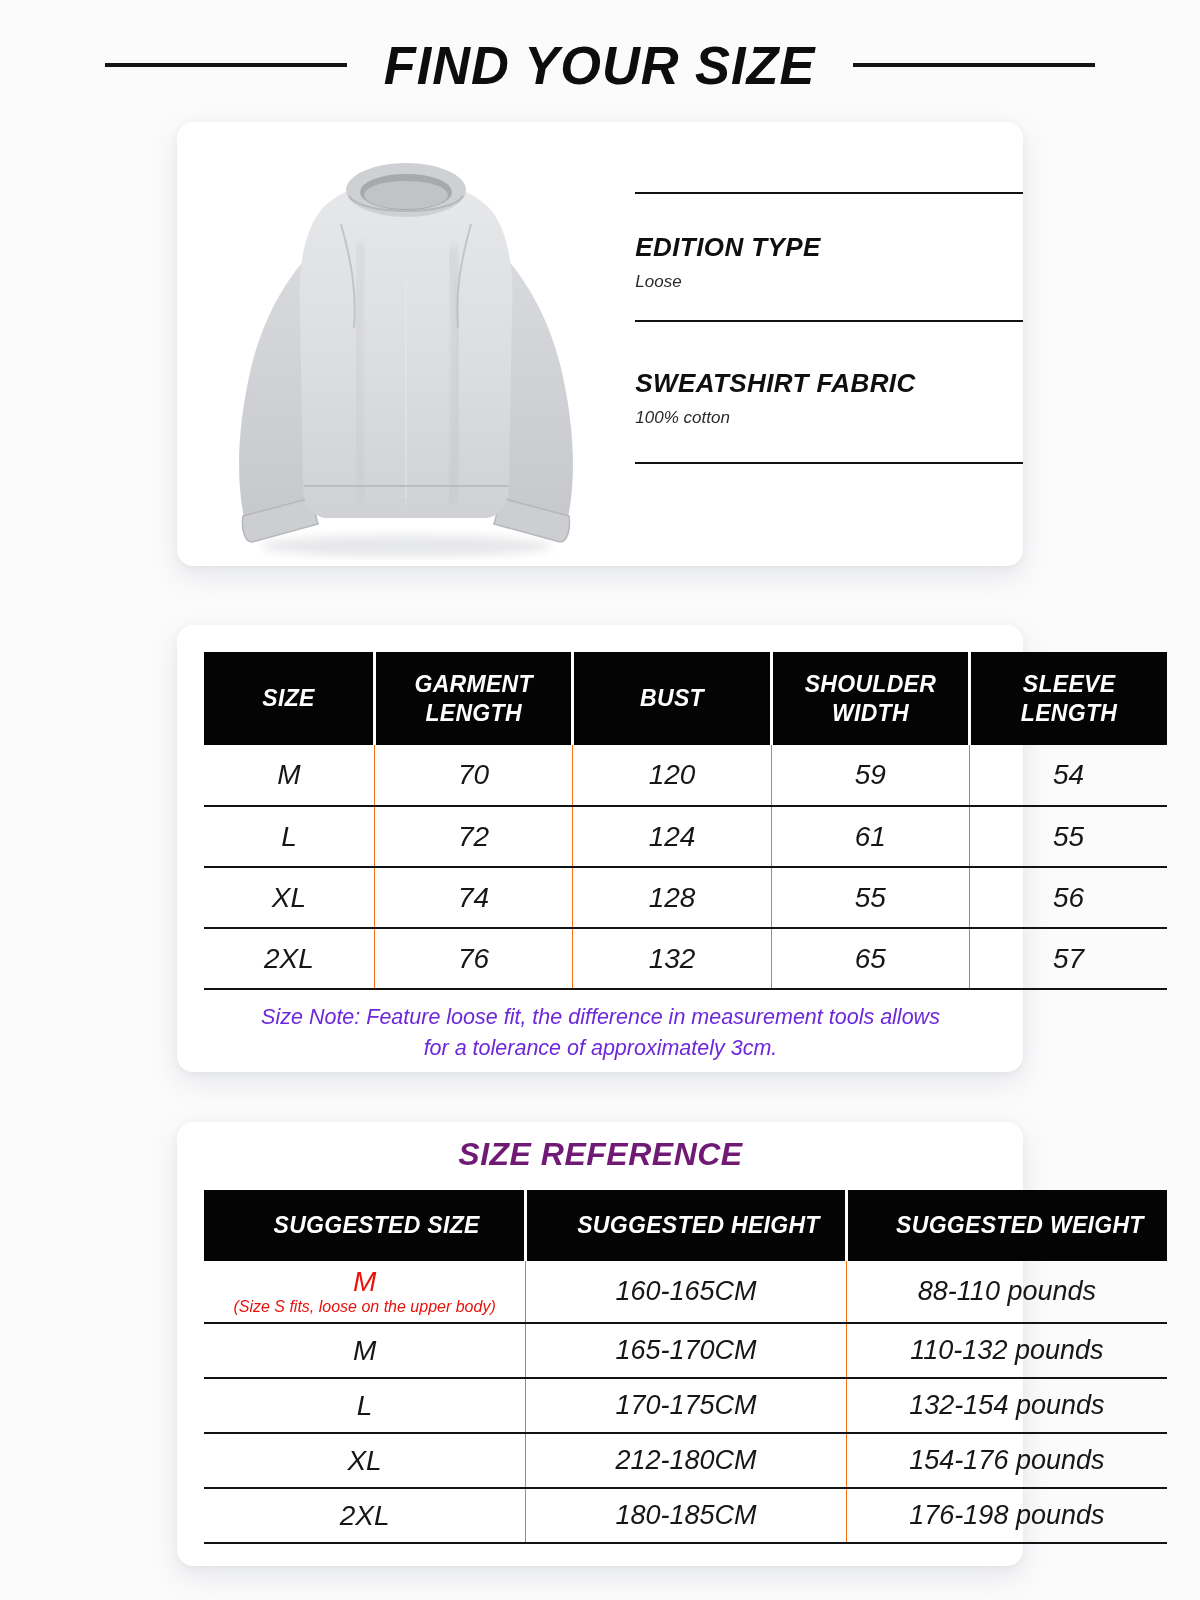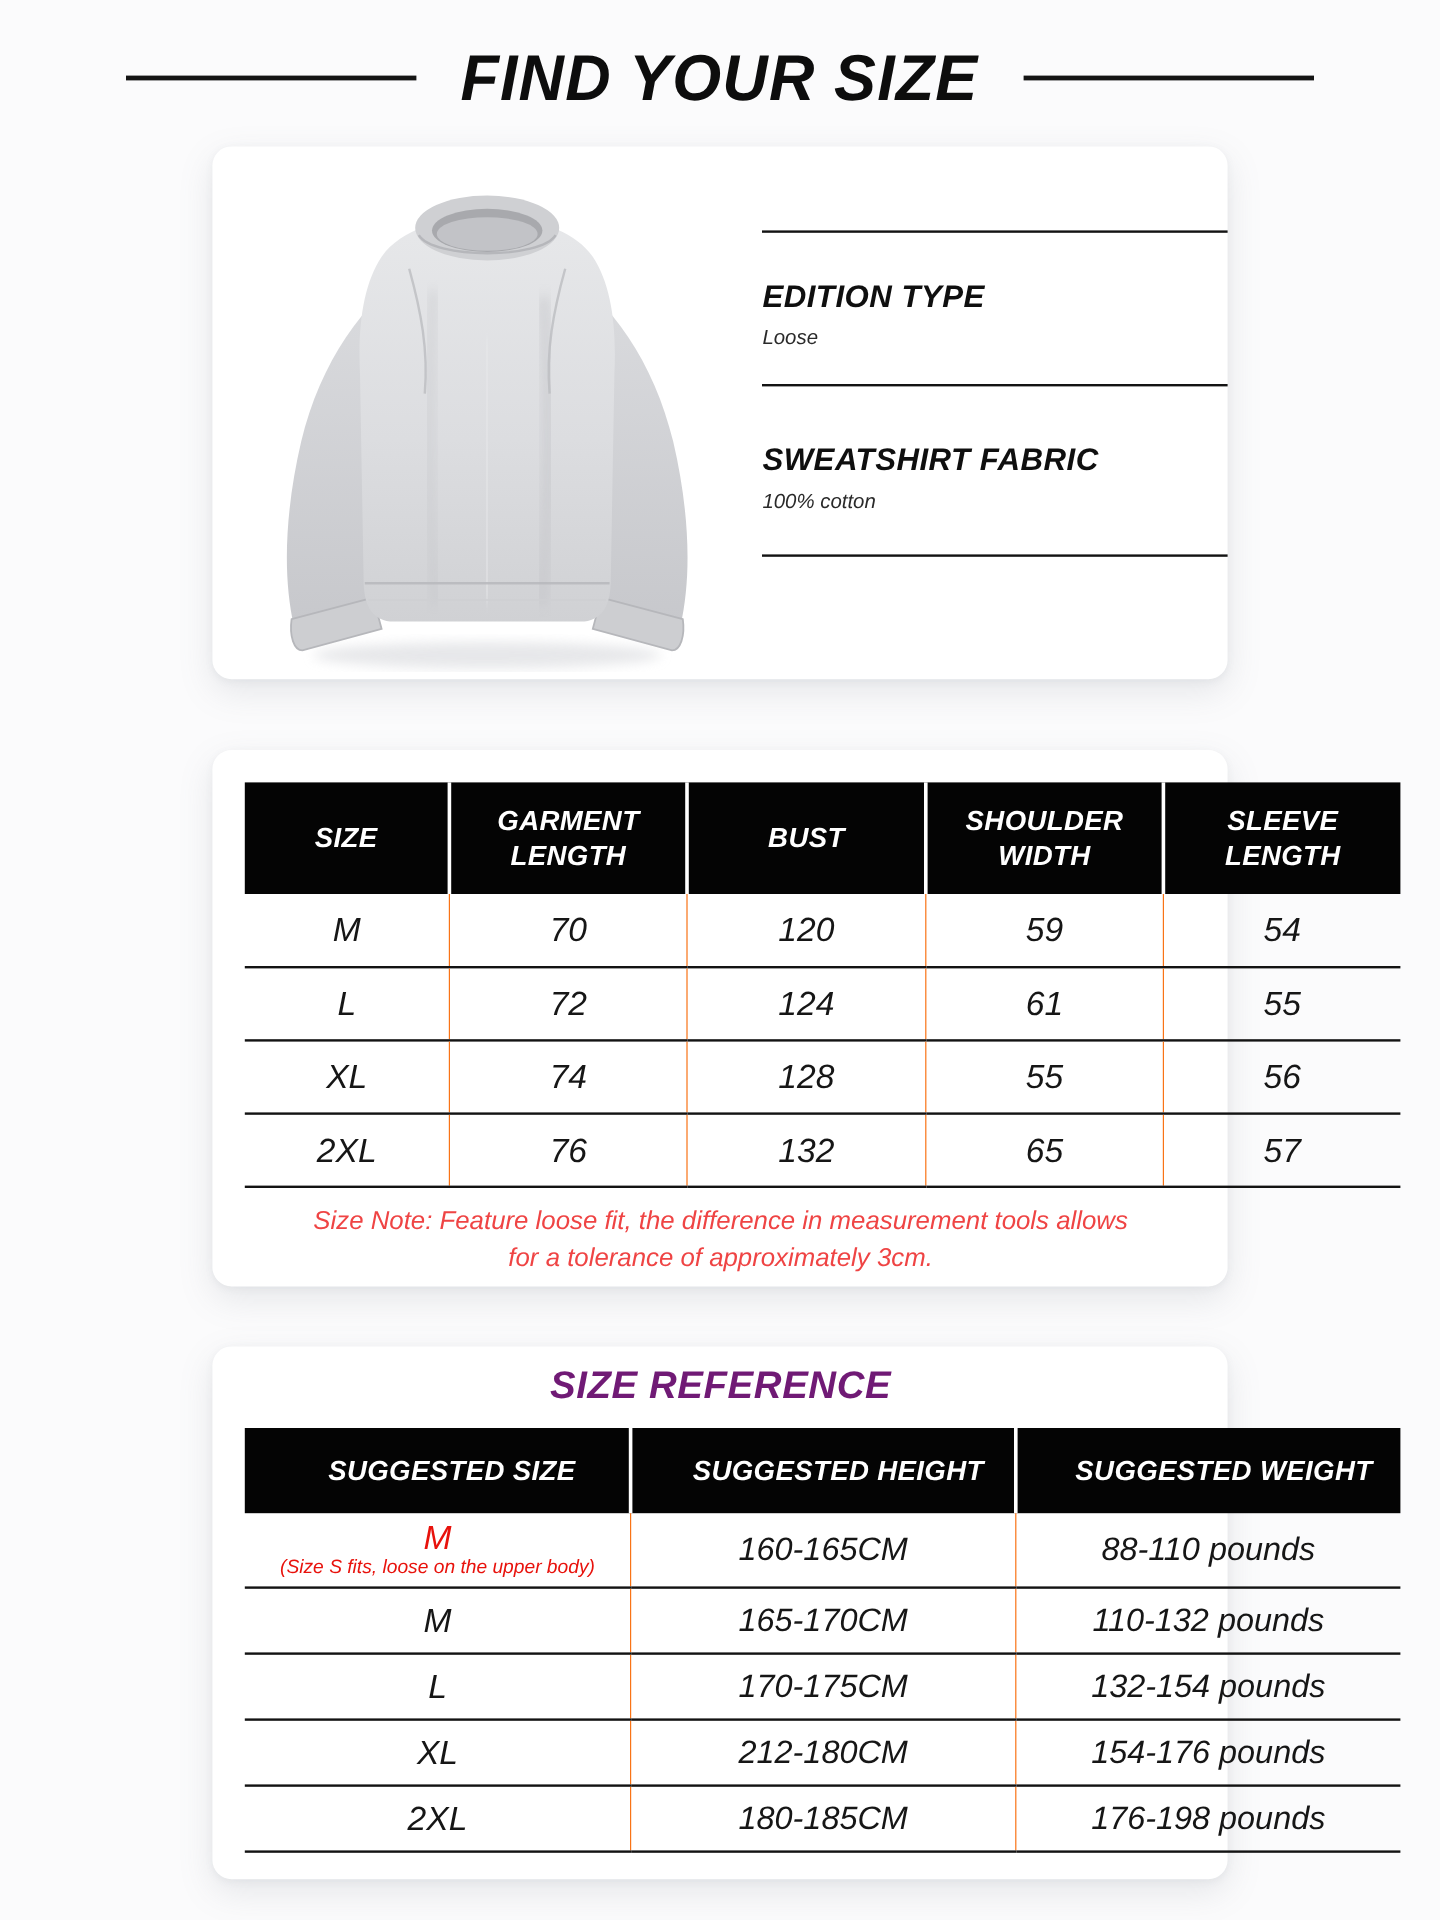--- a/index.html
+++ b/index.html
@@ -65,21 +65,21 @@
     color: #161616;
   }
   tbody td:first-child { border-left: none; }
 
   
   .card-table { height: 447px; margin-top: 59px; padding: 27px 26px 0 27px; }
   .t1 thead th { height: 93px; }
   .t1 tbody td { height: 61px; font-size: 28px; }
   .size-note {
     margin-top: 12px; text-align: center;
-    font-size: 21.5px; line-height: 1.45; color: #ef4444;
+    font-size: 21.5px; line-height: 1.45; color: #6d28d9;
   }
 
   
   .card-ref { height: 444px; margin-top: 50px; padding: 14px 26px 0 27px; }
   .ref-title {
     margin: 0 0 17px 0; text-align: center;
     font-size: 32px; font-weight: 800; letter-spacing: .5px; color: #701a75;
   }
   .t2 thead th { height: 71px; padding-left: 31px; }
   .t2 tbody td { height: 55px; font-size: 27px; }

